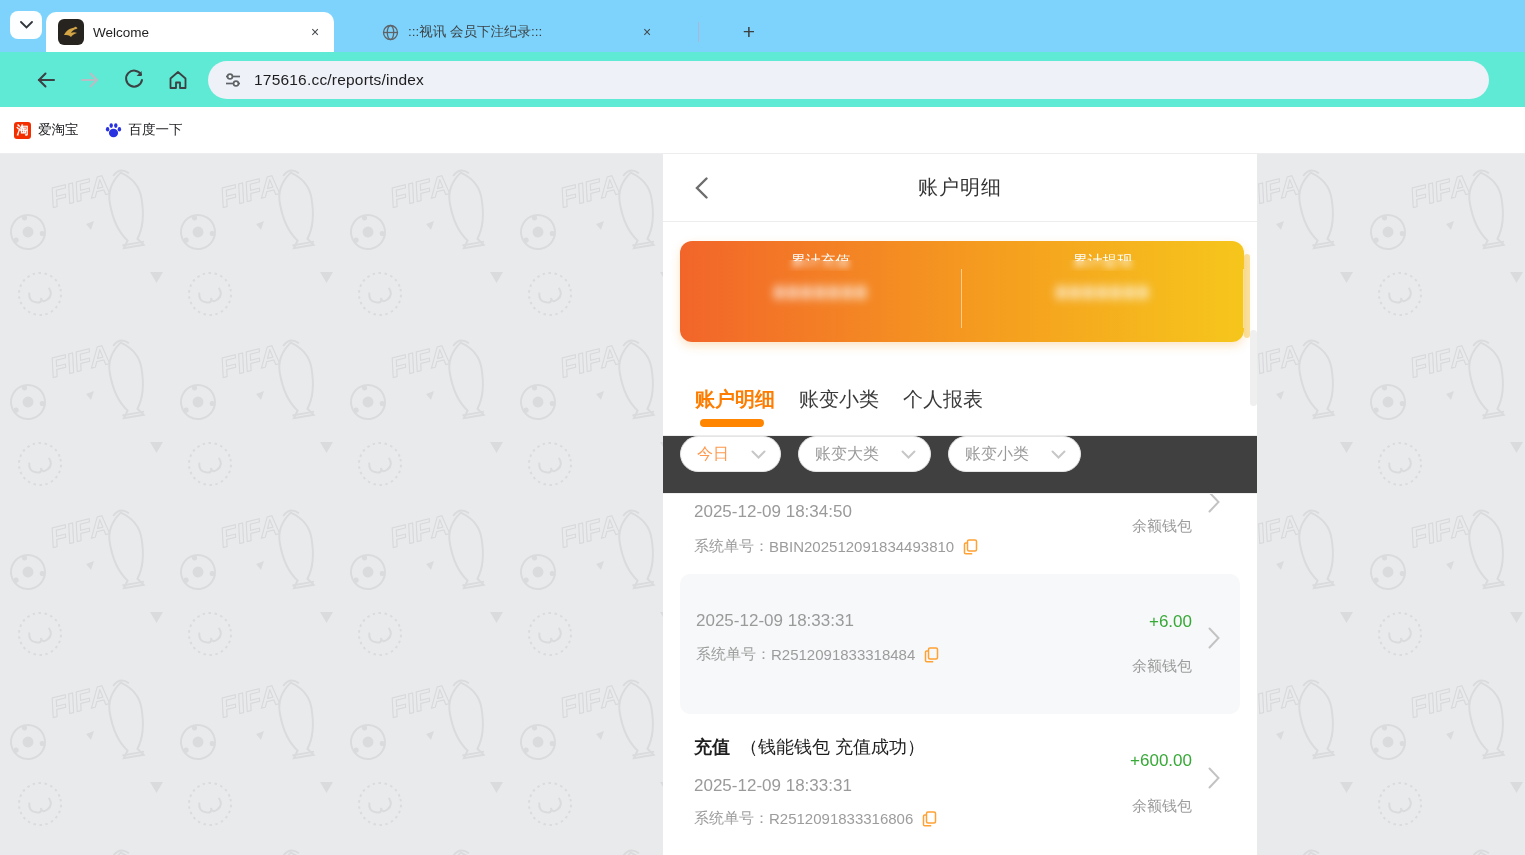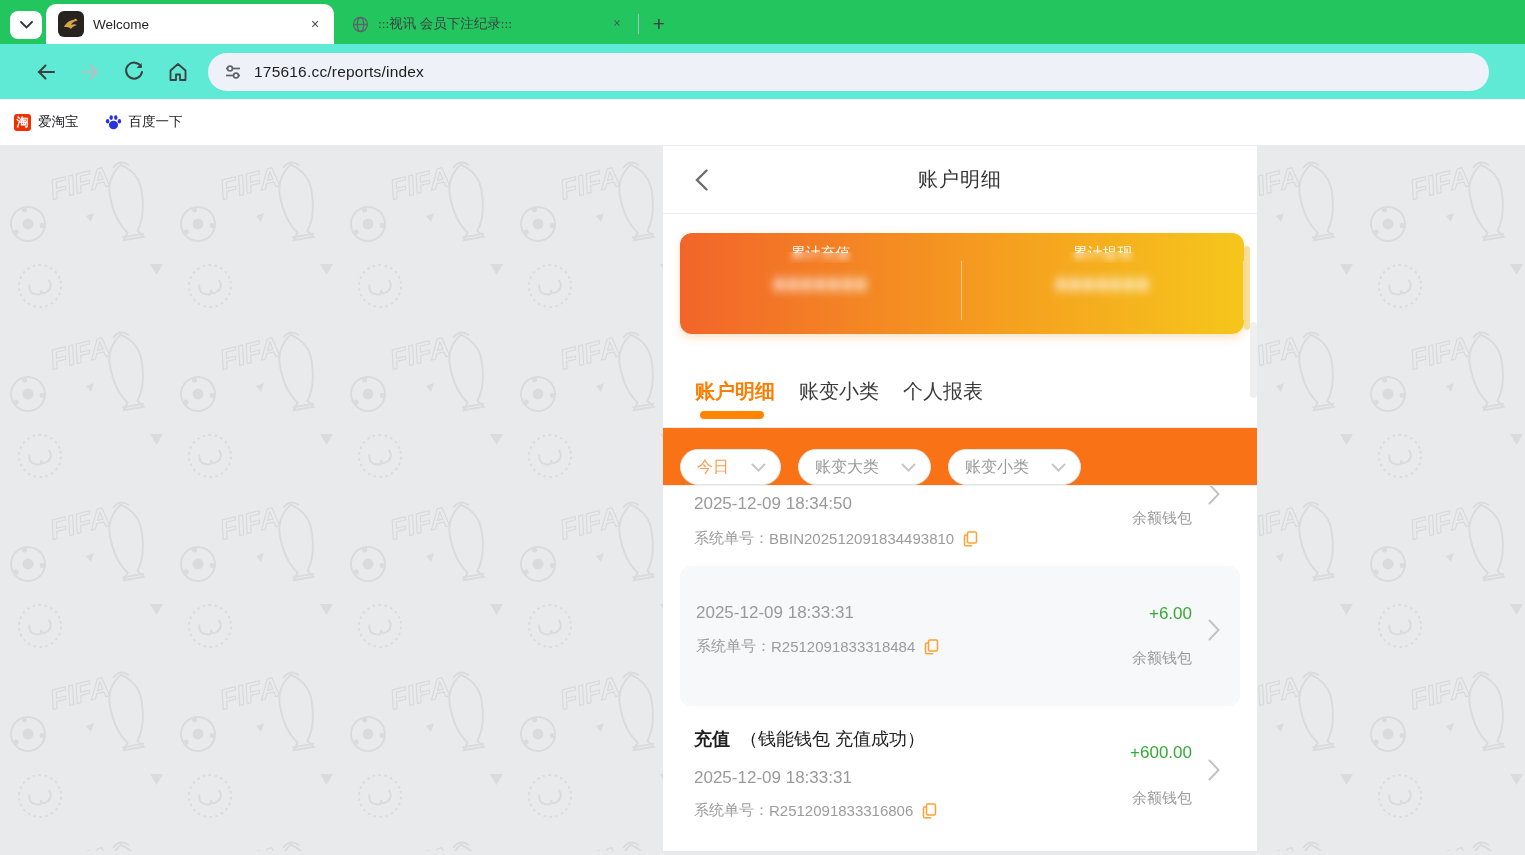--- a/index.html
+++ b/index.html
@@ -1,25 +1,25 @@
 <!DOCTYPE html>
 <html><head>
 <meta charset="utf-8">
 <style>
   * { margin:0; padding:0; box-sizing:border-box; }
   html,body { width:1525px; height:855px; overflow:hidden;
     font-family:"Liberation Sans","DejaVu Sans",sans-serif; background:#e9eaec; }
 
   
-  .tabstrip { position:relative; height:44px; background:#22c55e; display:flex; align-items:flex-end; }
+  .tabstrip { position:relative; height:52px; background:#7dd3fc; display:flex; align-items:flex-end;gap:30px; }
   .tabsearch { position:absolute; left:10px; top:11px; width:32px; height:28px; background:#fdfeff;
     border-radius:8px; display:flex; align-items:center; justify-content:center; cursor:pointer; }
   .tab { display:flex; align-items:center; height:40px; padding:0 10px 0 12px; font-size:13.5px; color:#1f1f1f; }
   .tab.active { position:relative; margin-left:46px; width:288px; background:#ffffff; border-radius:10px 10px 0 0; }
-  .tab.inactive { width:296px; margin-left:6px; color:#3c4043;font-family:Liberation Serif, serif; }
+  .tab.inactive { width:296px; margin-left:6px; color:#3c4043; }
   .tab .title { flex:1; white-space:nowrap; overflow:hidden; margin-left:9px; }
   .tab .close { width:18px; height:18px; border-radius:50%; display:flex; align-items:center; justify-content:center;
     font-size:14px; color:#45484d; cursor:pointer; }
   .favicon { width:26px; height:26px; border-radius:6px; background:#27241f; display:flex; align-items:center; justify-content:center; flex:none; }
   .tabdivider { width:1px; height:20px; background:#aab8d4; margin:0 6px 10px 2px; }
   .newtab { width:28px; height:28px; margin-bottom:6px; border-radius:50%; display:flex; align-items:center;
     justify-content:center; font-size:21px; color:#3c4043; cursor:pointer; }
 
   .toolbar { height:55px; background:#5eead4; display:flex; align-items:center; padding:0 24px; }
   .navbtn { width:38px; height:38px; border-radius:50%; display:flex; align-items:center; justify-content:center; margin:0 3px; cursor:pointer; }
@@ -55,21 +55,21 @@
   .lbl { position:absolute; left:0; right:0; text-align:center; font-size:15px; color:#fff; }
   .lbl.sharp { clip-path:inset(0 0 52% 0); }
   .lbl.soft { filter:blur(3px); clip-path:inset(42% 0 0 0); }
   .statval { margin-top:13px; font-size:21px; font-weight:bold; color:#fff; letter-spacing:1px; filter:blur(5px); }
 
   .tabsrow { position:relative; height:72px; display:flex; align-items:center; padding:0 32px; border-bottom:1px solid #ececec; }
   .ptab { font-size:20px; color:#3a3a3a; margin-right:24px; cursor:pointer; }
   .ptab.active { color:#fe7d00; font-weight:bold; }
   .tabline { position:absolute; left:37px; top:55px; width:64px; height:8px; border-radius:4px; background:#ff8400; }
 
-  .filterrow { height:58px; display:flex; align-items:flex-end; padding:0 17px; border-bottom:1px solid #efefef; background:#f97316; }
+  .filterrow { height:58px; display:flex; align-items:flex-start; padding:0 17px; border-bottom:1px solid #efefef; background:#404040; }
   .pill { height:36px; border:1px solid #e5e5e5; border-radius:19px; background:#fff; display:flex; align-items:center;
     padding:0 14px 0 16px; margin-right:17px; cursor:pointer; }
   .pill span { font-size:16px; color:#9a9a9a; margin-right:22px; }
   .pill.active span { color:#ff9a4f; }
 
   .list { position:relative; height:365px; overflow:hidden; }
   .record { position:relative; }
   .record .dt { font-size:17px; color:#9a9a9a; }
   .record .orderrow { display:flex; align-items:center; font-size:15px; color:#9c9c9c; }
   .record .orderrow .cp { margin-left:9px; display:flex; }

